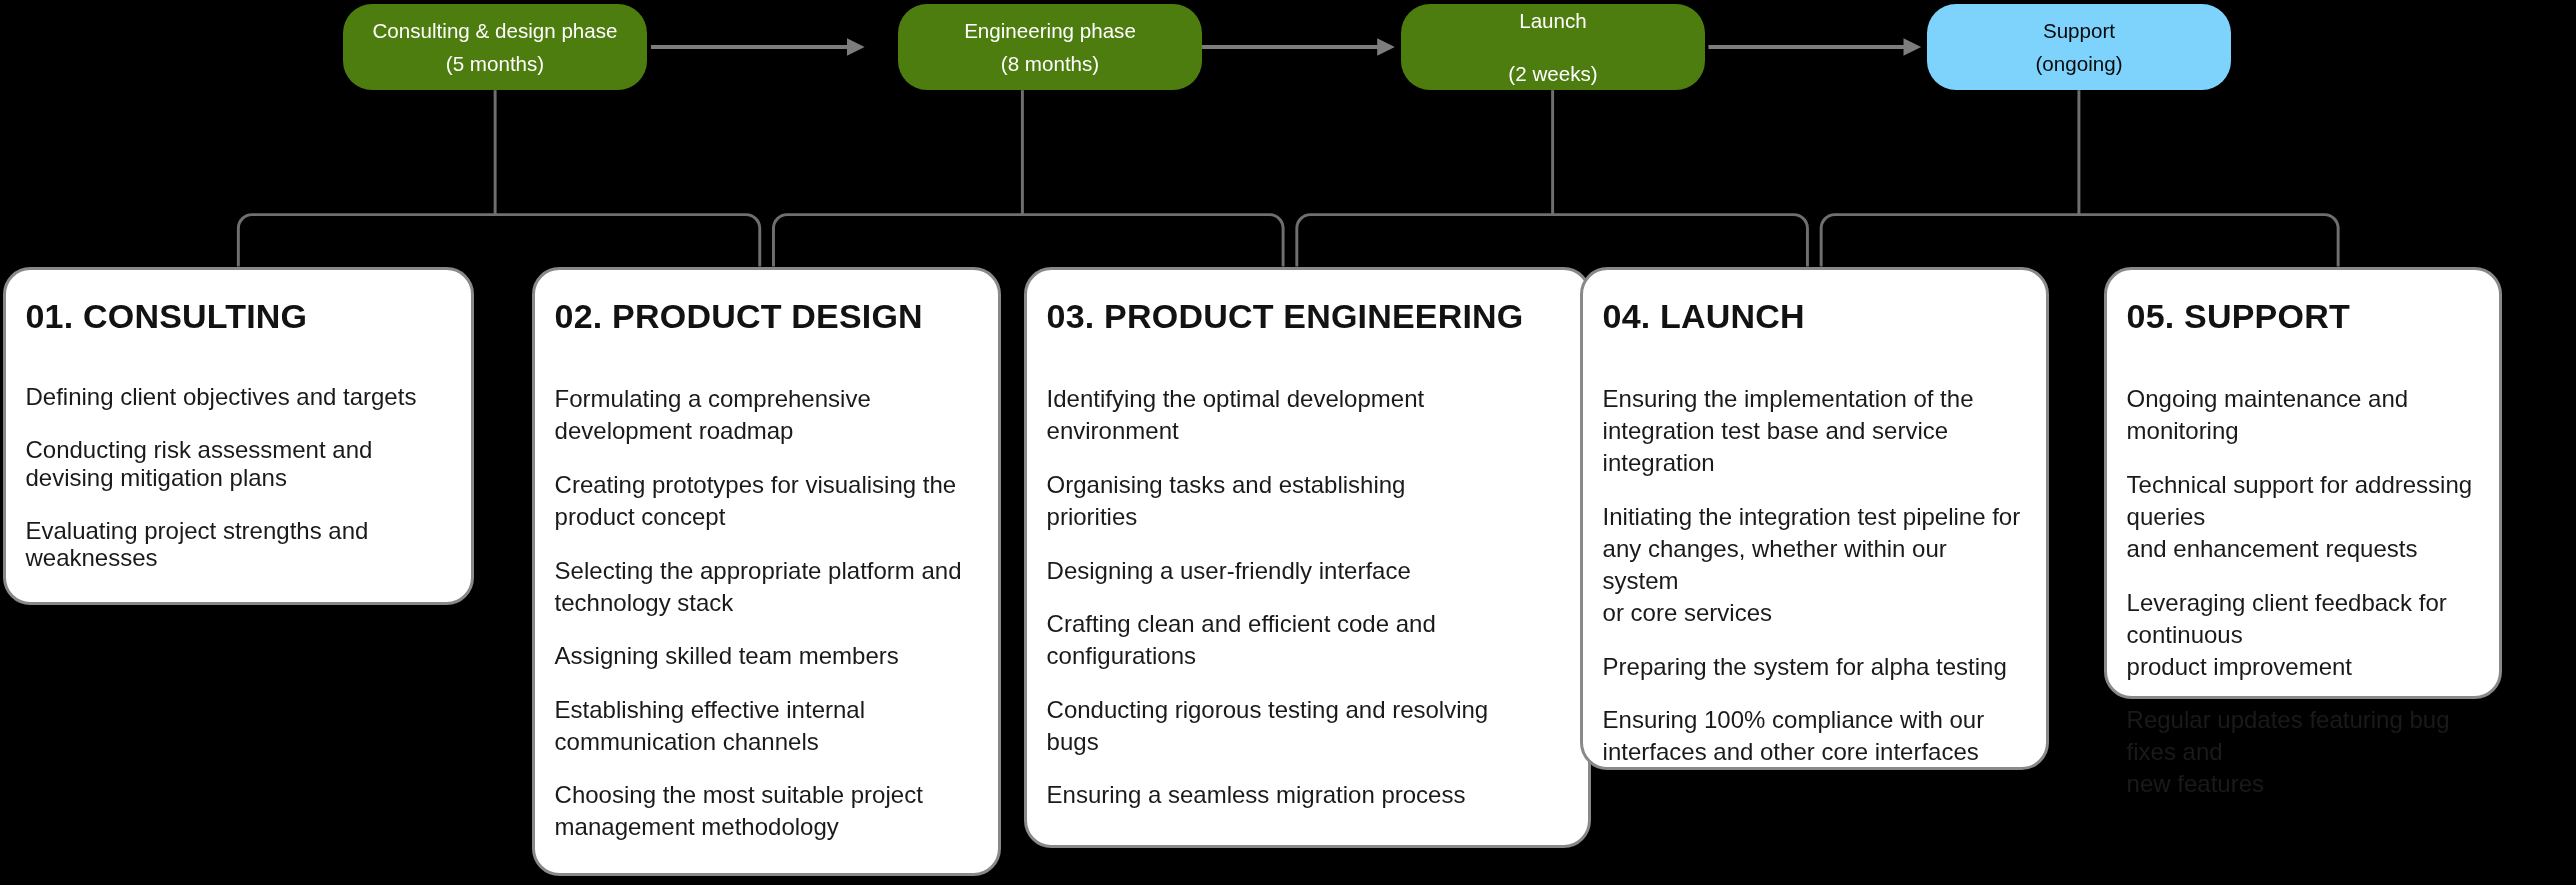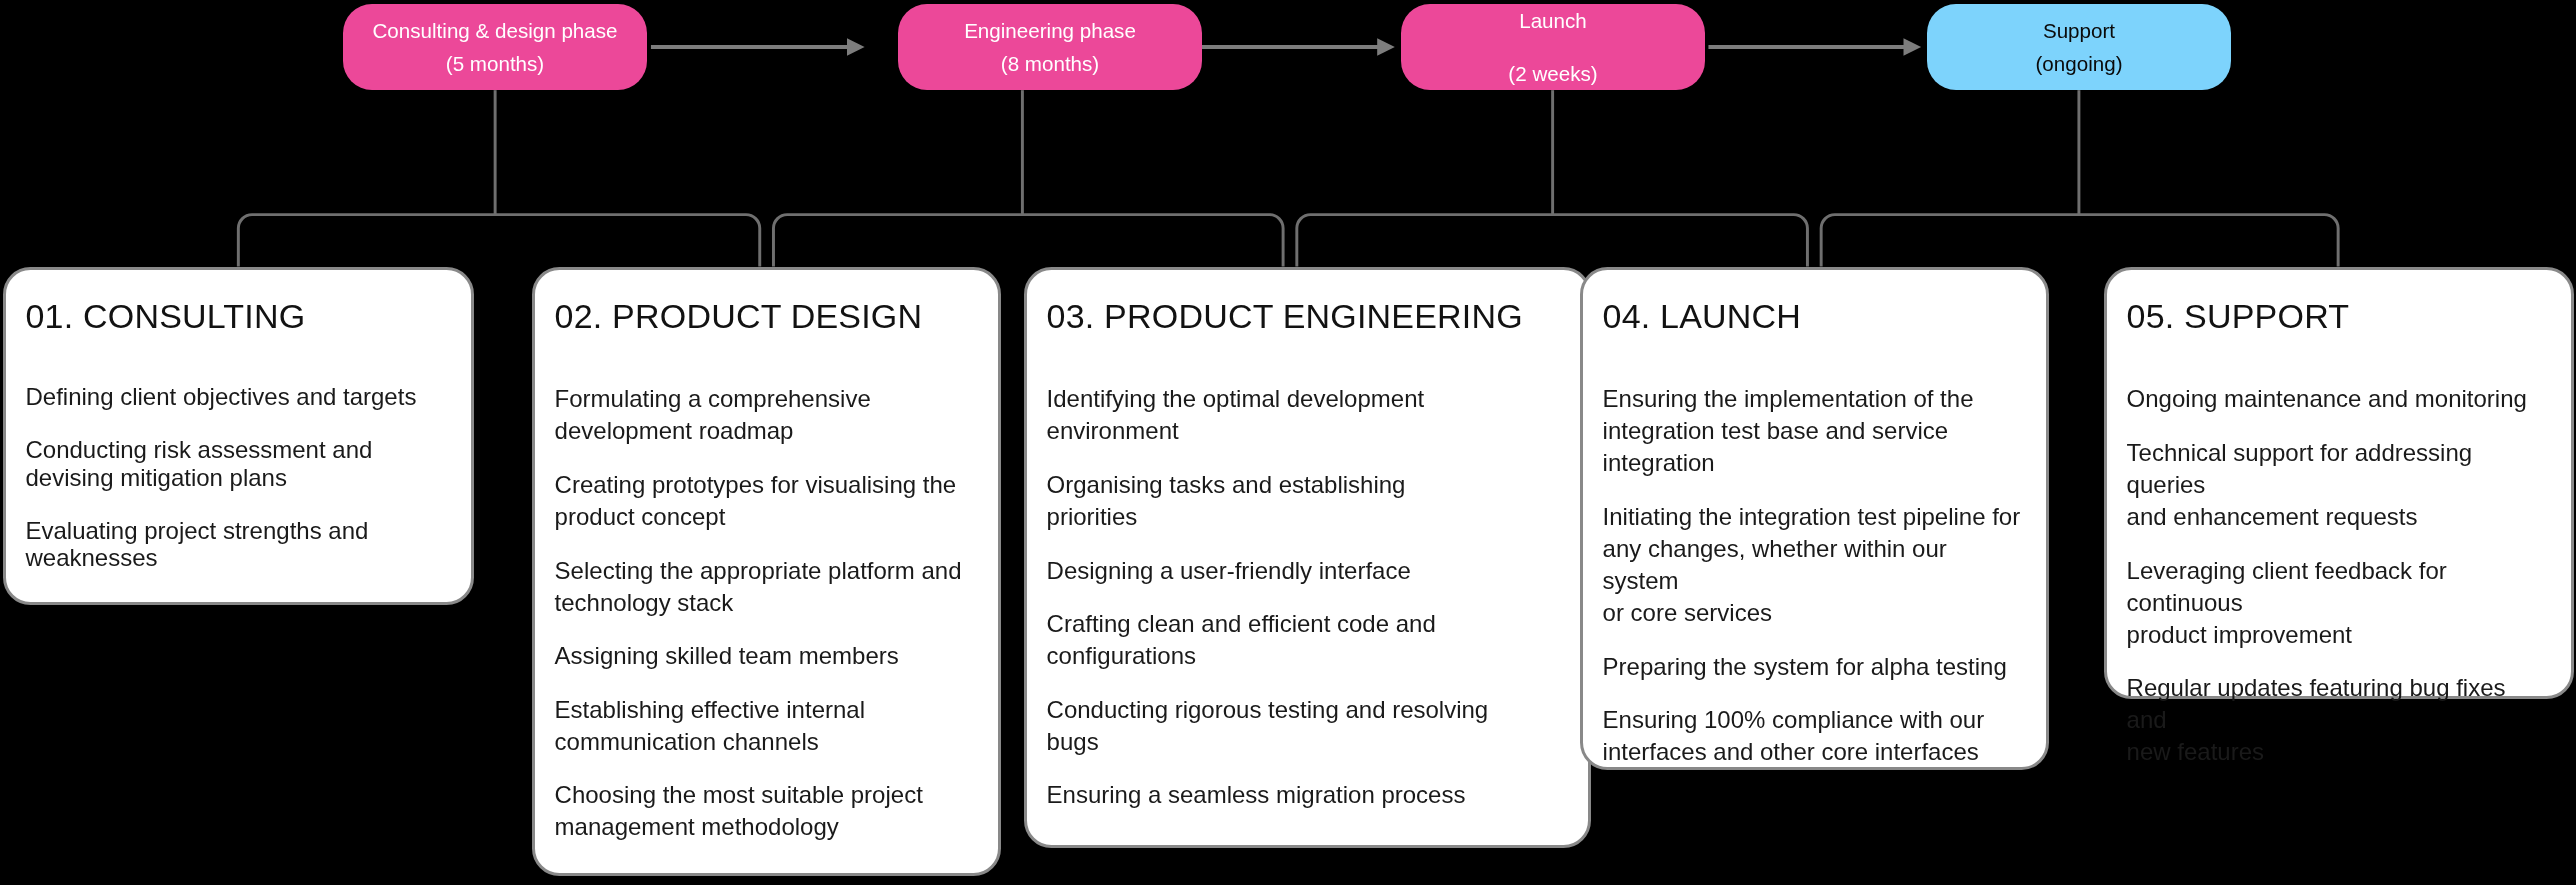--- a/index.html
+++ b/index.html
@@ -27,37 +27,37 @@
     border-radius: 29px;
     display: flex;
     flex-direction: column;
     align-items: center;
     justify-content: center;
     text-align: center;
     font-size: 20.6px;
     line-height: 33px;
     box-sizing: border-box;
   }
-  .pill.purple { background: #ec4899; color: #FFFFFF; }
+  .pill.purple { background: #4d7c0f; color: #FFFFFF; }
   .pill.lime   { background: #7dd3fc; color: #0A0A0A; }
   .card {
     position: absolute;
     top: 267px;
     background: #FFFFFF;
     border: 3.4px solid #898989;
     border-radius: 27.4px;
     box-sizing: border-box;
     padding: 27.4px 19.6px 0 19.6px;
     color: #141414;
   }
   .card-title {
     margin: 0;
     font-size: 34px;
     line-height: 39px;
-    font-weight: 400;
+    font-weight: 700;
     letter-spacing: 0.2px;
     color: #121212;
   }
   .card-items { margin-top: 47px; }
   .card-item {
     margin: 0 0 21.6px 0;
     font-size: 24px;
     line-height: 32px;
     white-space: pre-line;
     color: #1a1a1a;
@@ -151,21 +151,21 @@
 integration test base and service
 integration</p>
           <p class="card-item">Initiating the integration test pipeline for
 any changes, whether within our system
 or core services</p>
           <p class="card-item">Preparing the system for alpha testing</p>
           <p class="card-item">Ensuring 100% compliance with our
 interfaces and other core interfaces</p>
         </div>
       </div>
-      <div class="card" data-idx="4" style="left: 2104px; width: 470px; height: 432px;">
+      <div class="card" data-idx="4" style="left: 2104px; width: 398px; height: 432px;">
         <h2 class="card-title">05. SUPPORT</h2>
         <div class="card-items">
           <p class="card-item">Ongoing maintenance and monitoring</p>
           <p class="card-item">Technical support for addressing queries
 and enhancement requests</p>
           <p class="card-item">Leveraging client feedback for continuous
 product improvement</p>
           <p class="card-item">Regular updates featuring bug fixes and
 new features</p>
         </div>

